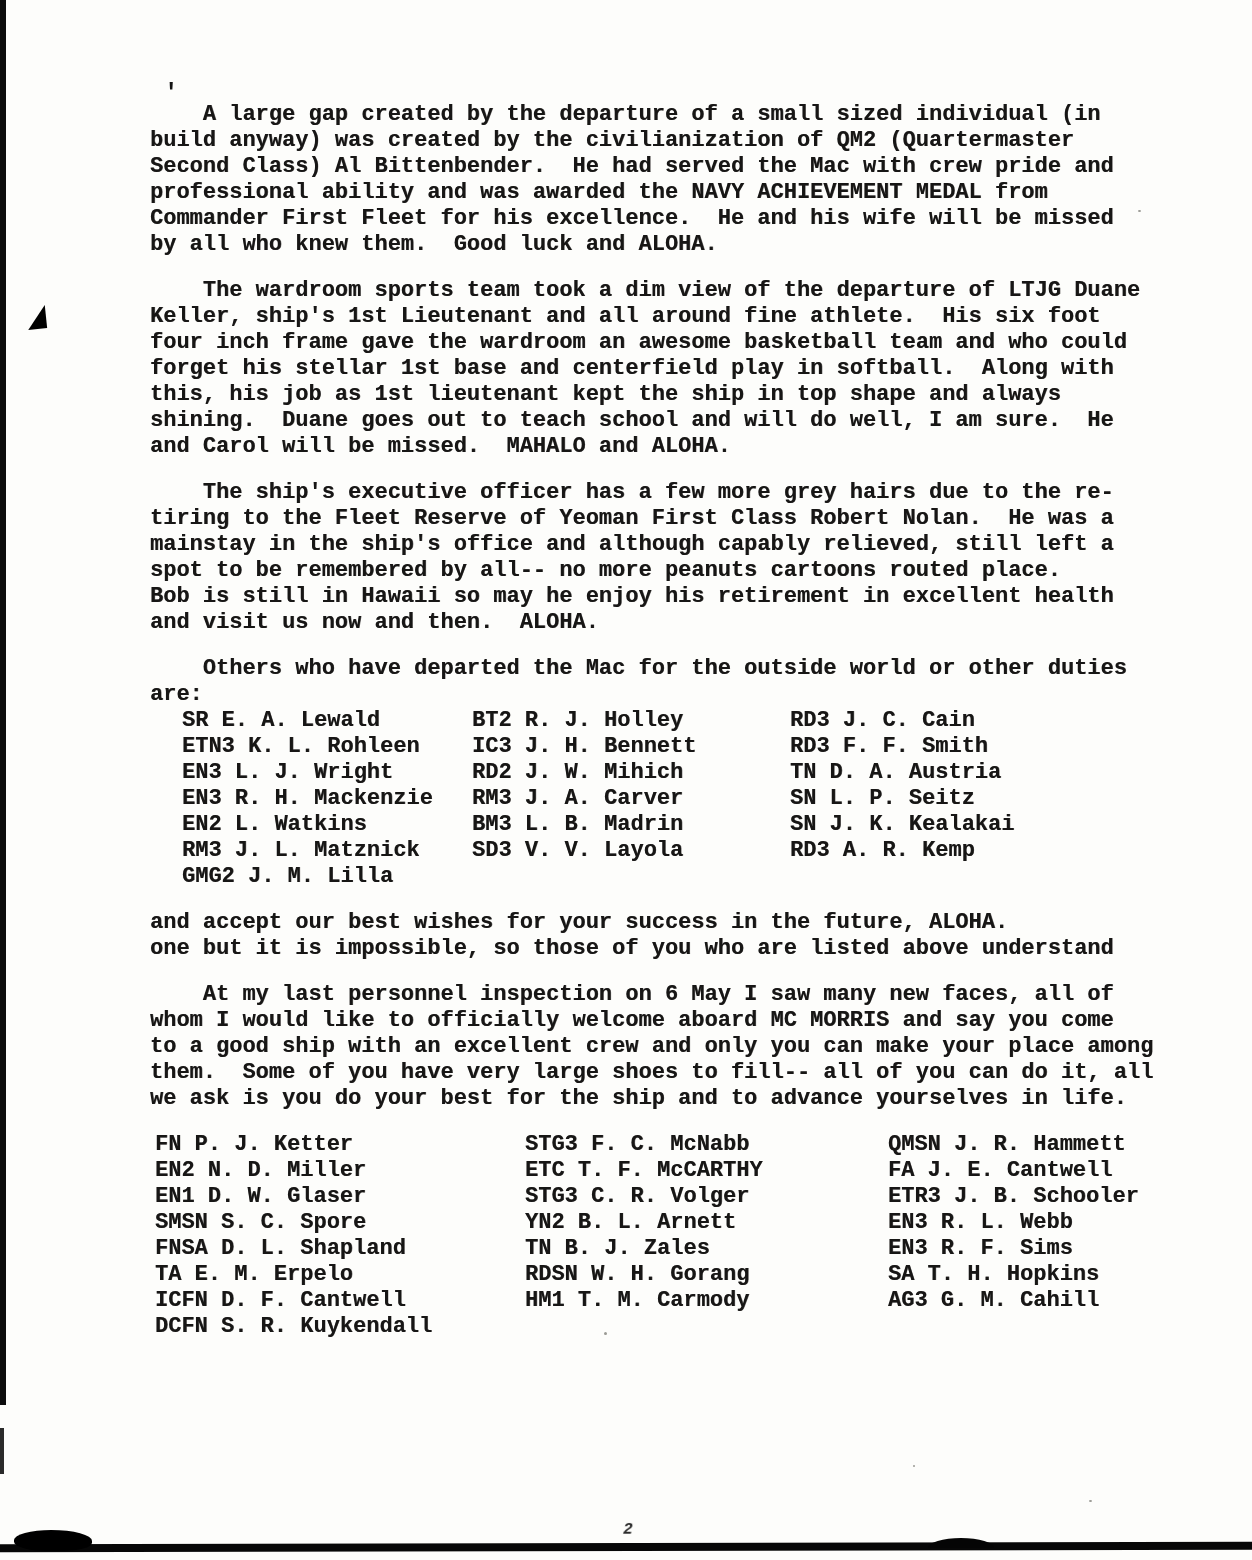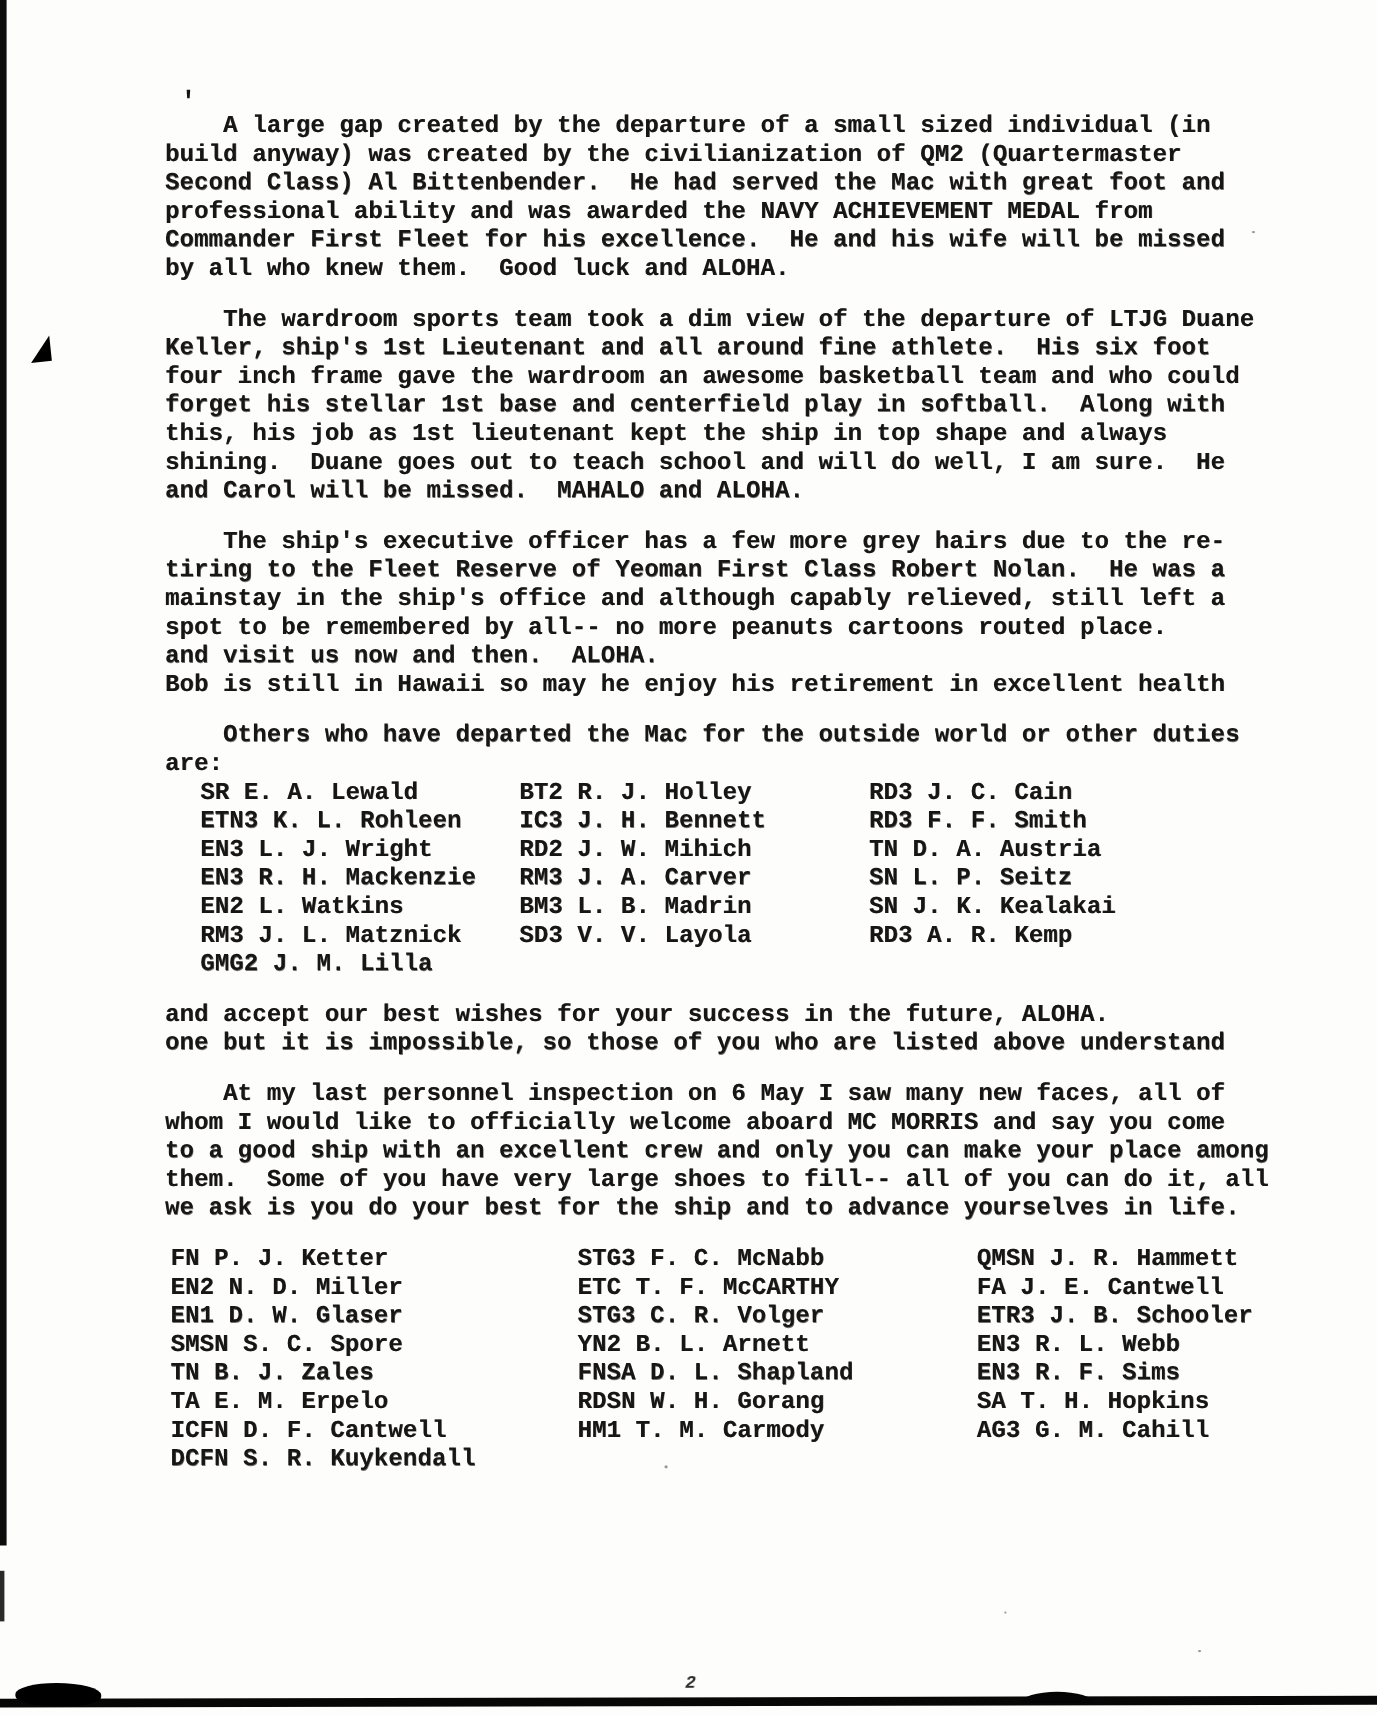--- a/index.html
+++ b/index.html
@@ -105,43 +105,43 @@
 </head>
 <body>
 
 <div class="page">
 
   <div class="content">
 
     <div class="para">
         <div class="line">    A large gap created by the departure of a small sized individual (in</div>
         <div class="line">build anyway) was created by the civilianization of QM2 (Quartermaster</div>
-        <div class="line">Second Class) Al Bittenbender.  He had served the Mac with great foot and</div>
+        <div class="line">Second Class) Al Bittenbender.  He had served the Mac with crew pride and</div>
         <div class="line">professional ability and was awarded the NAVY ACHIEVEMENT MEDAL from</div>
         <div class="line">Commander First Fleet for his excellence.  He and his wife will be missed</div>
         <div class="line">by all who knew them.  Good luck and ALOHA.</div>
       </div>
 
     <div class="para">
         <div class="line">    The wardroom sports team took a dim view of the departure of LTJG Duane</div>
         <div class="line">Keller, ship's 1st Lieutenant and all around fine athlete.  His six foot</div>
         <div class="line">four inch frame gave the wardroom an awesome basketball team and who could</div>
         <div class="line">forget his stellar 1st base and centerfield play in softball.  Along with</div>
         <div class="line">this, his job as 1st lieutenant kept the ship in top shape and always</div>
         <div class="line">shining.  Duane goes out to teach school and will do well, I am sure.  He</div>
         <div class="line">and Carol will be missed.  MAHALO and ALOHA.</div>
       </div>
 
     <div class="para">
         <div class="line">    The ship's executive officer has a few more grey hairs due to the re-</div>
         <div class="line">tiring to the Fleet Reserve of Yeoman First Class Robert Nolan.  He was a</div>
         <div class="line">mainstay in the ship's office and although capably relieved, still left a</div>
         <div class="line">spot to be remembered by all-- no more peanuts cartoons routed place.</div>
+        <div class="line">Bob is still in Hawaii so may he enjoy his retirement in excellent health</div>
         <div class="line">and visit us now and then.  ALOHA.</div>
-        <div class="line">Bob is still in Hawaii so may he enjoy his retirement in excellent health</div>
       </div>
 
     <div class="para" style="margin-bottom:0">
         <div class="line">    Others who have departed the Mac for the outside world or other duties</div>
         <div class="line">are:</div>
       </div>
 
     <div class="roster roster-departed">
         <div class="roster-row">
         <span class="roster-cell">SR E. A. Lewald</span>
@@ -208,22 +208,22 @@
         <span class="roster-cell">EN1 D. W. Glaser</span>
         <span class="roster-cell">STG3 C. R. Volger</span>
         <span class="roster-cell">ETR3 J. B. Schooler</span>
       </div>
         <div class="roster-row">
         <span class="roster-cell">SMSN S. C. Spore</span>
         <span class="roster-cell">YN2 B. L. Arnett</span>
         <span class="roster-cell">EN3 R. L. Webb</span>
       </div>
         <div class="roster-row">
+        <span class="roster-cell">FNSA D. L. Shapland</span>
         <span class="roster-cell">TN B. J. Zales</span>
-        <span class="roster-cell">FNSA D. L. Shapland</span>
         <span class="roster-cell">EN3 R. F. Sims</span>
       </div>
         <div class="roster-row">
         <span class="roster-cell">TA E. M. Erpelo</span>
         <span class="roster-cell">RDSN W. H. Gorang</span>
         <span class="roster-cell">SA T. H. Hopkins</span>
       </div>
         <div class="roster-row">
         <span class="roster-cell">ICFN D. F. Cantwell</span>
         <span class="roster-cell">HM1 T. M. Carmody</span>

